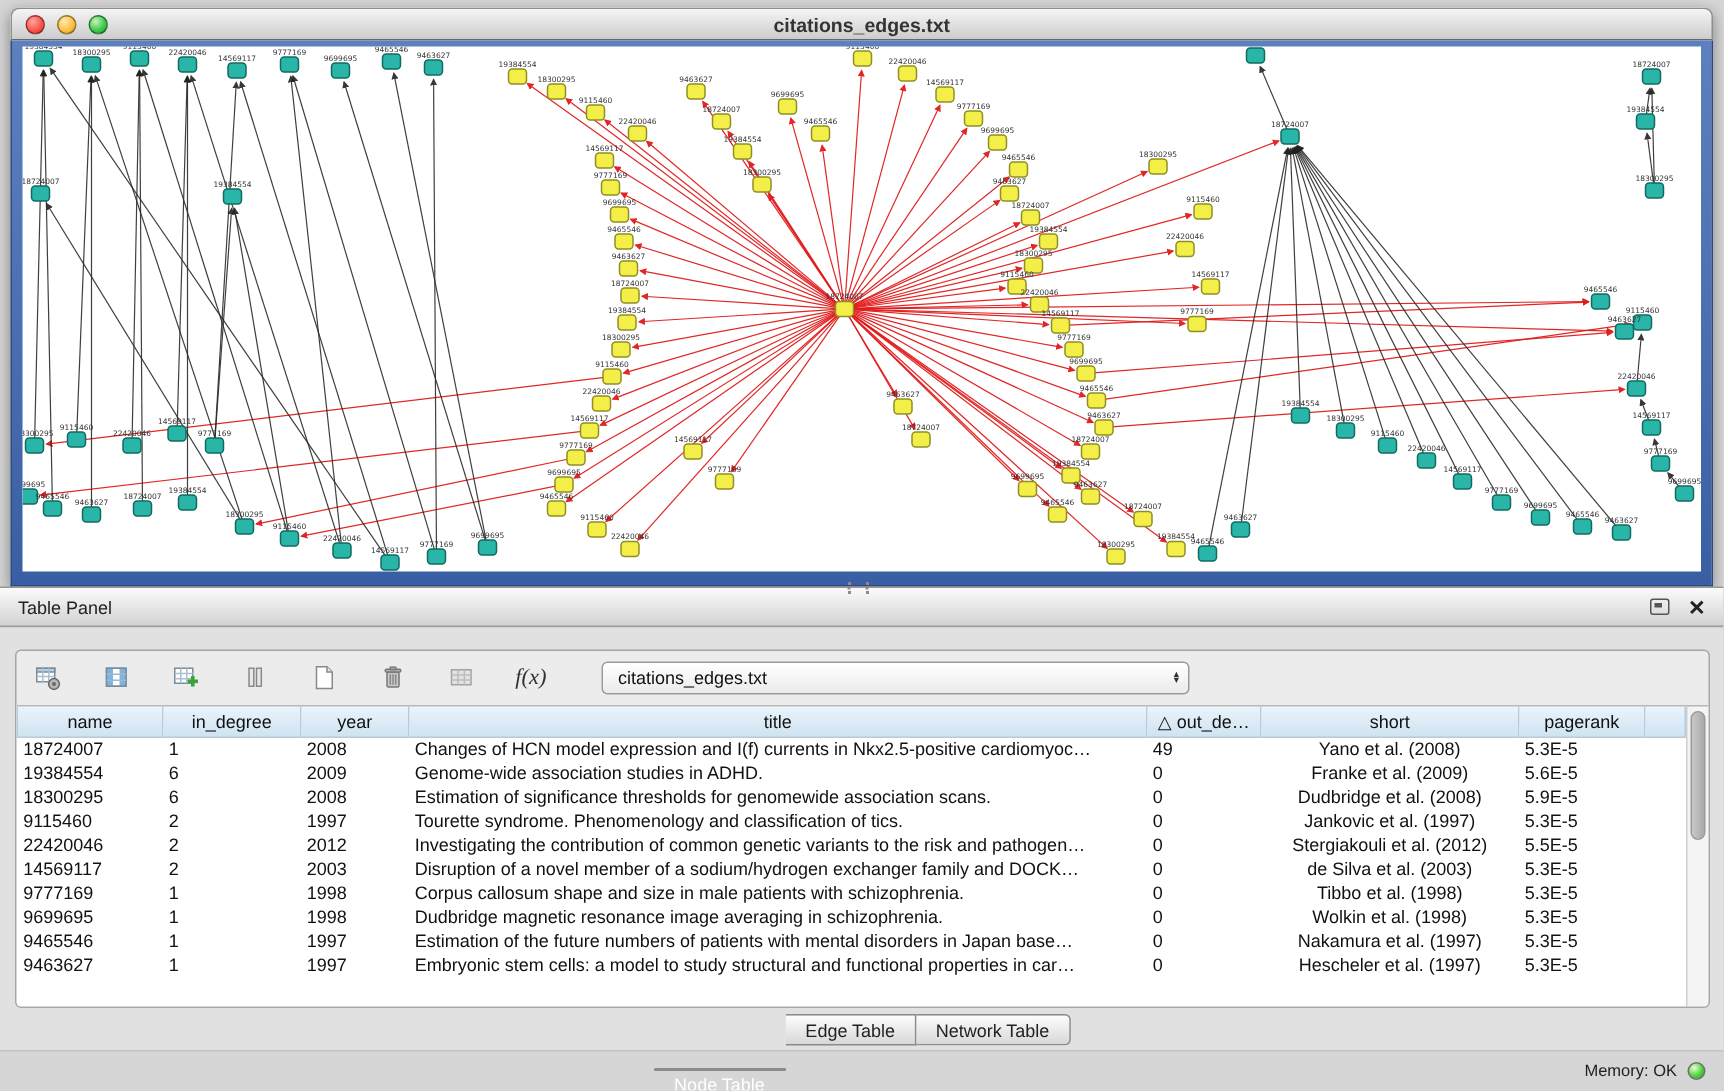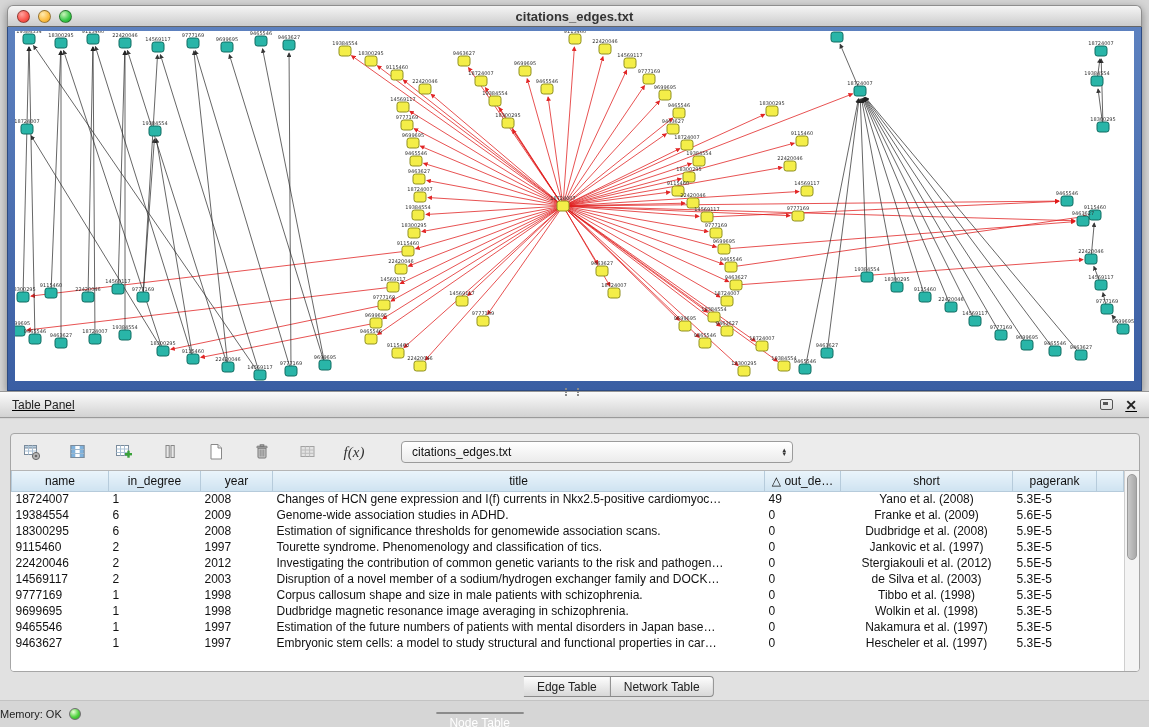--- a/index.html
+++ b/index.html
@@ -25,21 +25,21 @@
   .net-canvas svg { position:absolute; left:0; top:0; }
   .node-y { fill:#f4ee48; stroke:#8f8f23; stroke-width:1; }
   .node-t { fill:#29b5a8; stroke:#116b60; stroke-width:1; }
   .node-label { font-size:5px; fill:#333; text-anchor:middle; font-family:"DejaVu Sans", sans-serif; }
   .edge-red { stroke:#e01b1b; stroke-width:0.8; opacity:.95; }
   .edge-black { stroke:#2b2b2b; stroke-width:0.8; opacity:.9; }
 
   
   .panel-titlebar { position:absolute; top:391px; left:0; width:100%; height:27px;
     background:linear-gradient(#fbfbfb,#d2d2d2); border-top:1px solid #979797;
-    border-bottom:1px solid #9a9a9a; display:flex; align-items:center; padding:0 12px;text-decoration:underline; }
+    border-bottom:1px solid #9a9a9a; display:flex; align-items:center; padding:0 12px; }
   .panel-title { font-size:12px; color:#222; }
   .panel-actions { margin-left:auto; display:flex; align-items:center; gap:12px; }
   .float-icon { width:13px; height:11px; border:1.5px solid #555; border-radius:2px; position:relative; }
   .float-icon::after { content:""; position:absolute; left:2px; top:2px; width:5px; height:3px; background:#555; }
   .close-x { font-size:14px; font-weight:bold; color:#222; line-height:14px; cursor:default; }
   .grip { position:absolute; left:565px; top:-4px; width:14px; height:8px;
     border-left:2px dotted #8a8a8a; border-right:2px dotted #8a8a8a; }
 
   
   .panel-body { position:absolute; top:419px; left:0; right:0; height:281px; background:#e1e1e1; }
@@ -73,21 +73,21 @@
   
   .tabs { position:absolute; top:676px; left:50%; transform:translateX(-50%); display:flex; height:21px; }
   .tab { padding:0 13px; font-size:12px; line-height:20px; color:#222;
     background:linear-gradient(#fdfdfd,#d8d8d8); border:1px solid #8b8b8b; border-left:none; }
   .tab:first-child { border-left:1px solid #8b8b8b; border-radius:4px 0 0 4px;margin-top:36px; }
   .tab:last-child { border-radius:0 4px 4px 0; }
   .tab.selected { background:linear-gradient(#7e7e7e,#5e5e5e); color:#fff; }
 
   
   .statusbar { position:absolute; bottom:0; left:0; right:0; height:27px; border-top:1px solid #c3c3c3;
-    display:flex; align-items:center; padding-right:12px; gap:7px; }
+    display:flex; align-items:center; justify-content:flex-end; padding-right:12px; gap:7px; }
   .mem-label { font-size:11px; color:#222; }
   .mem-dot { width:12px; height:12px; border-radius:50%; border:1px solid #6f6f6f;
     background:radial-gradient(circle at 35% 30%, #eaffd8, #4fd23e 55%, #2a9e2a); }
 </style>
 </head>
 <body>
 
 <div class="net-window">
   <div class="titlebar">
     <div class="lights">
@@ -769,21 +769,21 @@
             <th class="col-short">short</th>
             <th class="col-pagerank">pagerank</th>
             <th class="col-fill"></th>
           </tr>
         </thead>
       <tbody id="tbl-body">
           <tr>
             <td class="col-name">18724007</td>
             <td class="col-in_degree">1</td>
             <td class="col-year">2008</td>
-            <td class="col-title">Changes of HCN gene expression and I(f) currents in Nkx2.5-positive cardiomyoc…</td>
+            <td class="col-title">Changes of HCN model expression and I(f) currents in Nkx2.5-positive cardiomyoc…</td>
             <td class="col-out_degree">49</td>
             <td class="col-short">Yano et al. (2008)</td>
             <td class="col-pagerank">5.3E-5</td>
             <td class="col-fill"></td>
           </tr>
           <tr>
             <td class="col-name">19384554</td>
             <td class="col-in_degree">6</td>
             <td class="col-year">2009</td>
             <td class="col-title">Genome-wide association studies in ADHD.</td>

